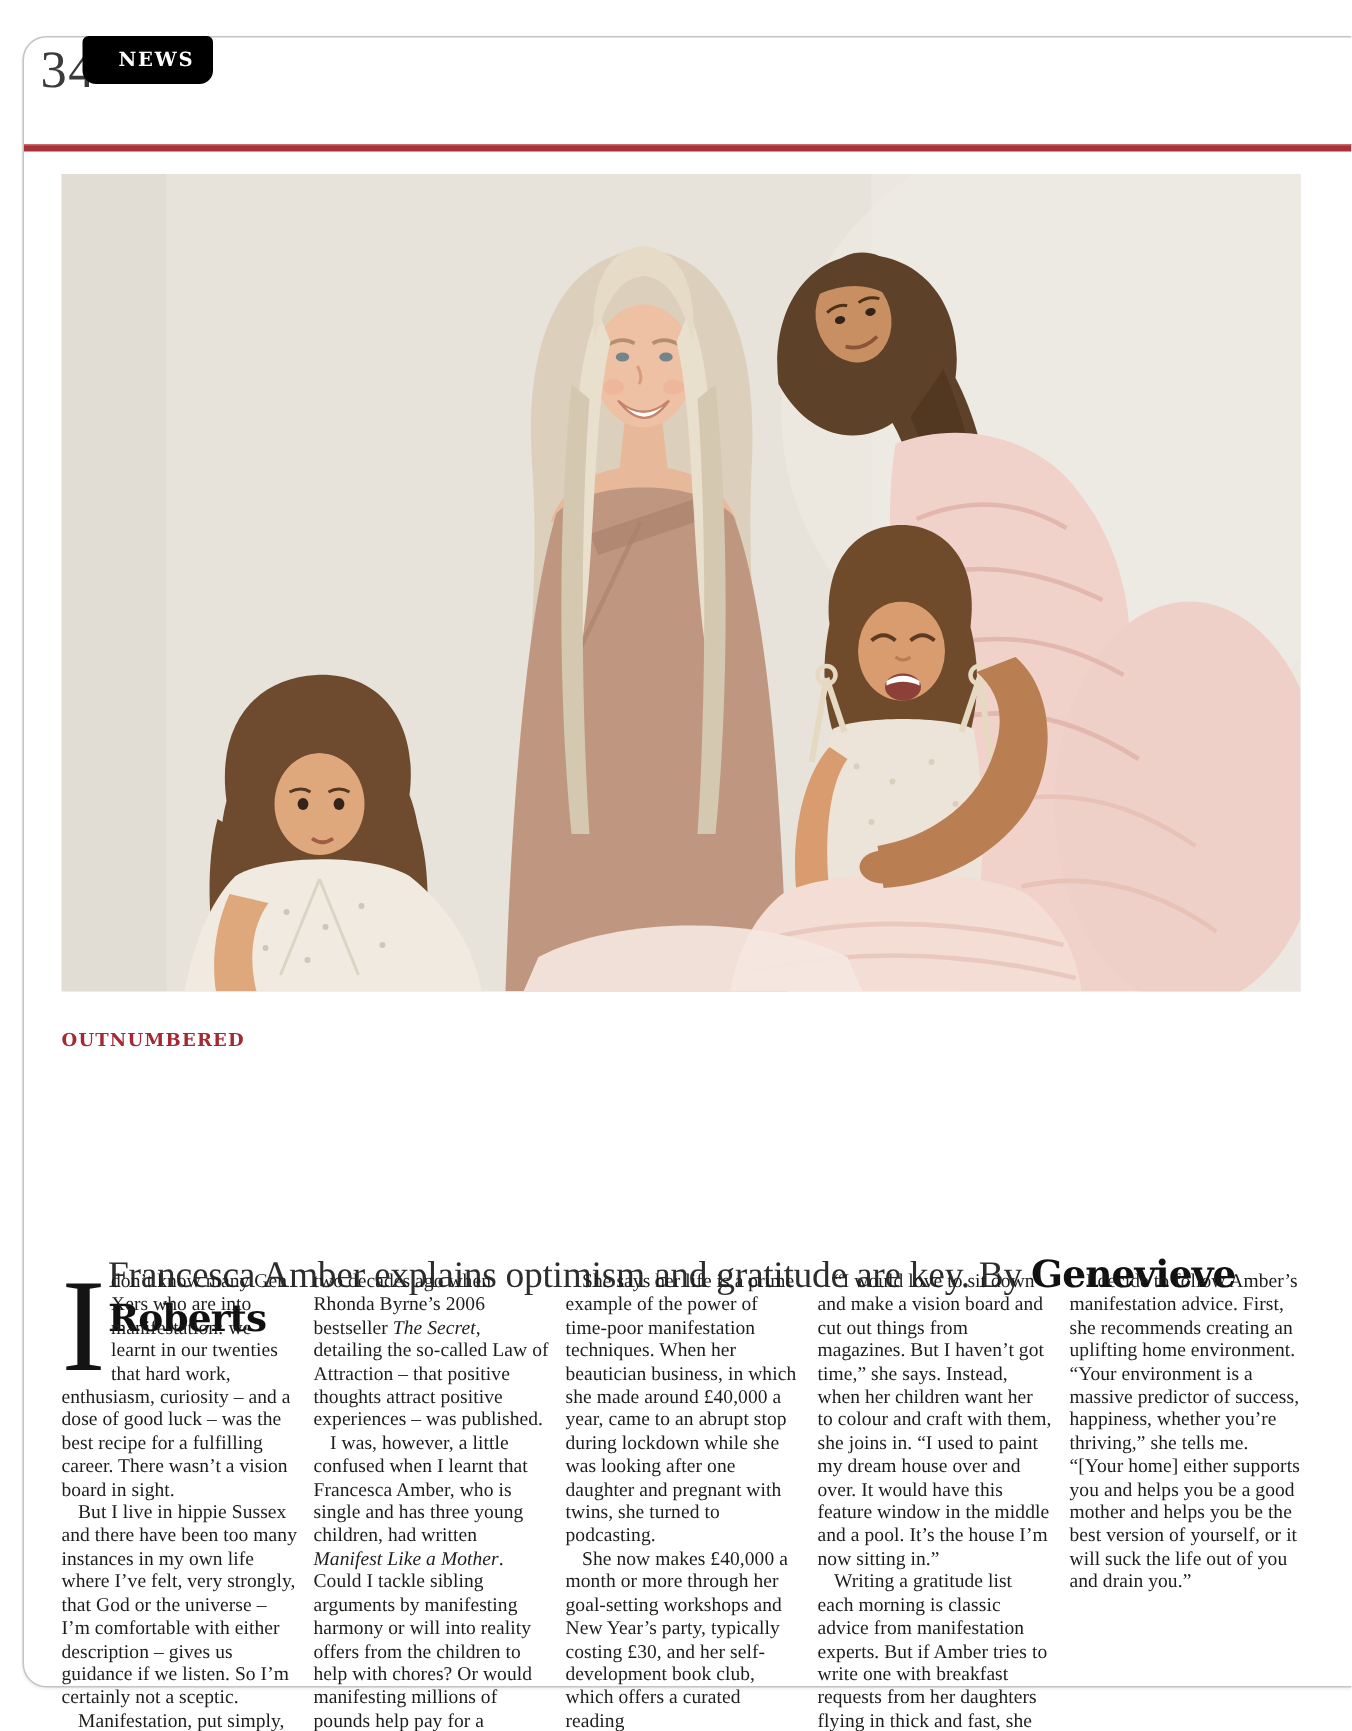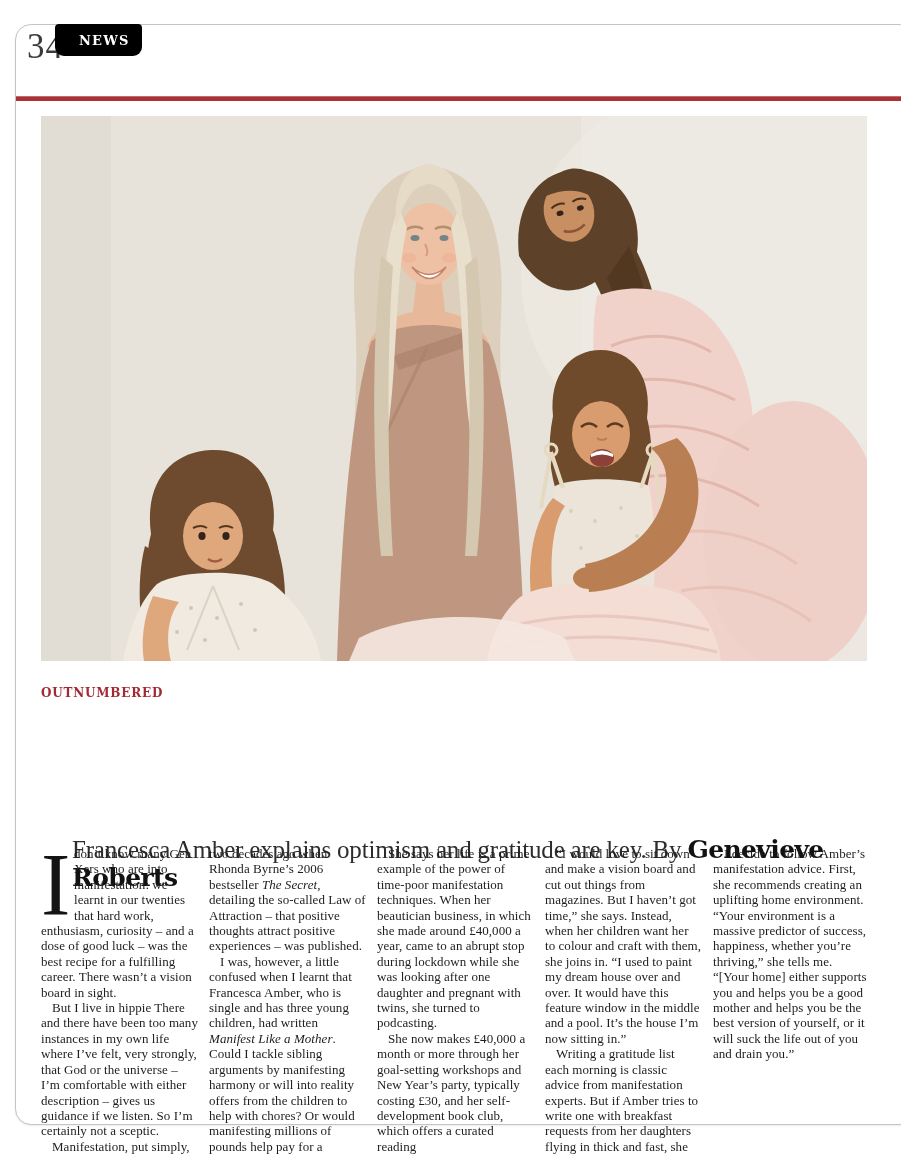--- a/index.html
+++ b/index.html
@@ -189,21 +189,21 @@
 
     <div class="kicker">OUTNUMBERED</div>
 
 
     <div class="standfirst"><span>Francesca Amber explains optimism and gratitude are key. By </span><b>Genevieve Roberts</b></div>
 
     <div class="body-cols">
 
       <div class="col">
         <p class="bp"><span class="dropcap">I</span><span>don’t know many Gen Xers who are into manifestation: we learnt in our twenties that hard work, enthusiasm, curiosity – and a dose of good luck – was the best recipe for a fulfilling career. There wasn’t a vision board in sight.</span></p>
-        <p class="bp ind"><span>But I live in hippie There and there have been too many instances in my own life where I’ve felt, very strongly, that God or the universe – I’m comfortable with either description – gives us guidance if we listen. So I’m certainly not a sceptic.</span></p>
+        <p class="bp ind"><span>But I live in hippie Sussex and there have been too many instances in my own life where I’ve felt, very strongly, that God or the universe – I’m comfortable with either description – gives us guidance if we listen. So I’m certainly not a sceptic.</span></p>
         <p class="bp ind"><span>Manifestation, put simply, is the practice of bringing specific things into your life by believing and acting as if they have already been delivered to you. So, for example, if you want to attract a new partner, you may start by making room for their clothes in your wardrobe. It first became mainstream almost</span></p>
       </div>
 
       <div class="col">
         <p class="bp"><span>two decades ago when Rhonda Byrne’s 2006 bestseller </span><i>The Secret</i><span>, detailing the so-called Law of Attraction – that positive thoughts attract positive experiences – was published.</span></p>
         <p class="bp ind"><span>I was, however, a little confused when I learnt that Francesca Amber, who is single and has three young children, had written </span><i>Manifest Like a Mother</i><span>. Could I tackle sibling arguments by manifesting harmony or will into reality offers from the children to help with chores? Or would manifesting millions of pounds help pay for a housekeeper and chef be the best way to become a better parent?</span></p>
 
       </div>
 
       <div class="col">

